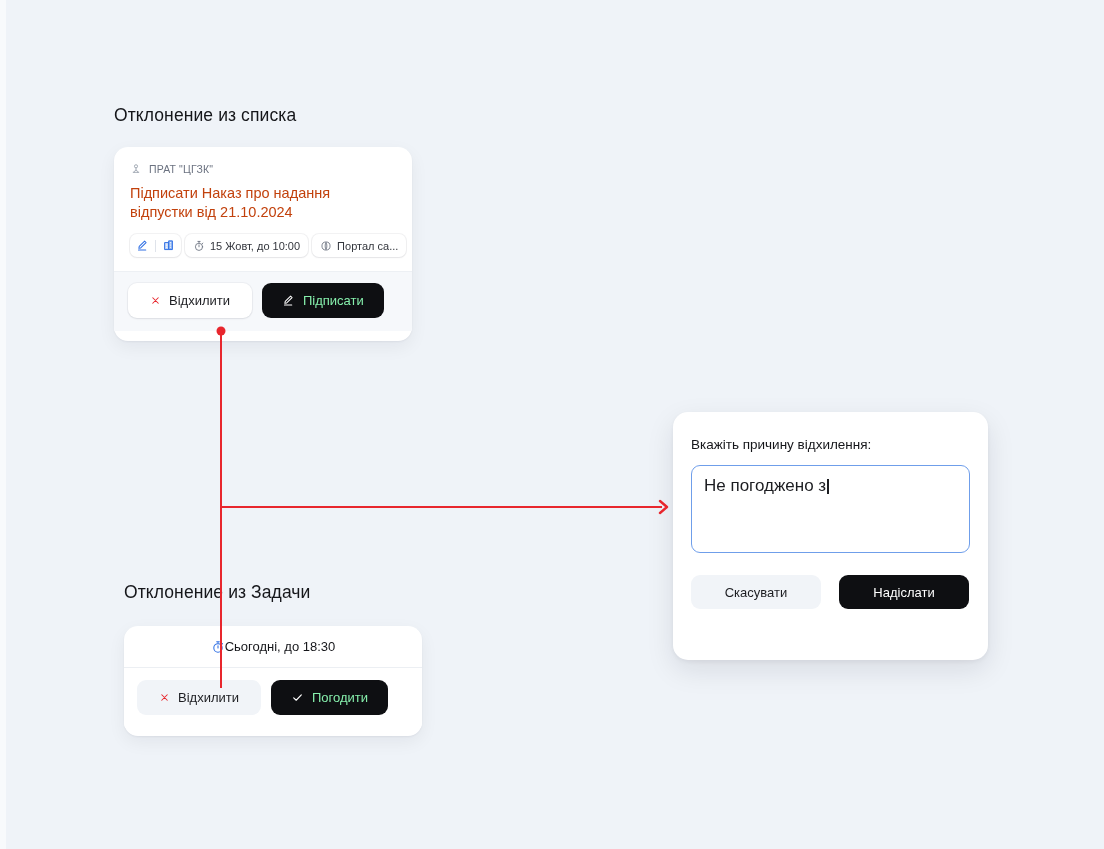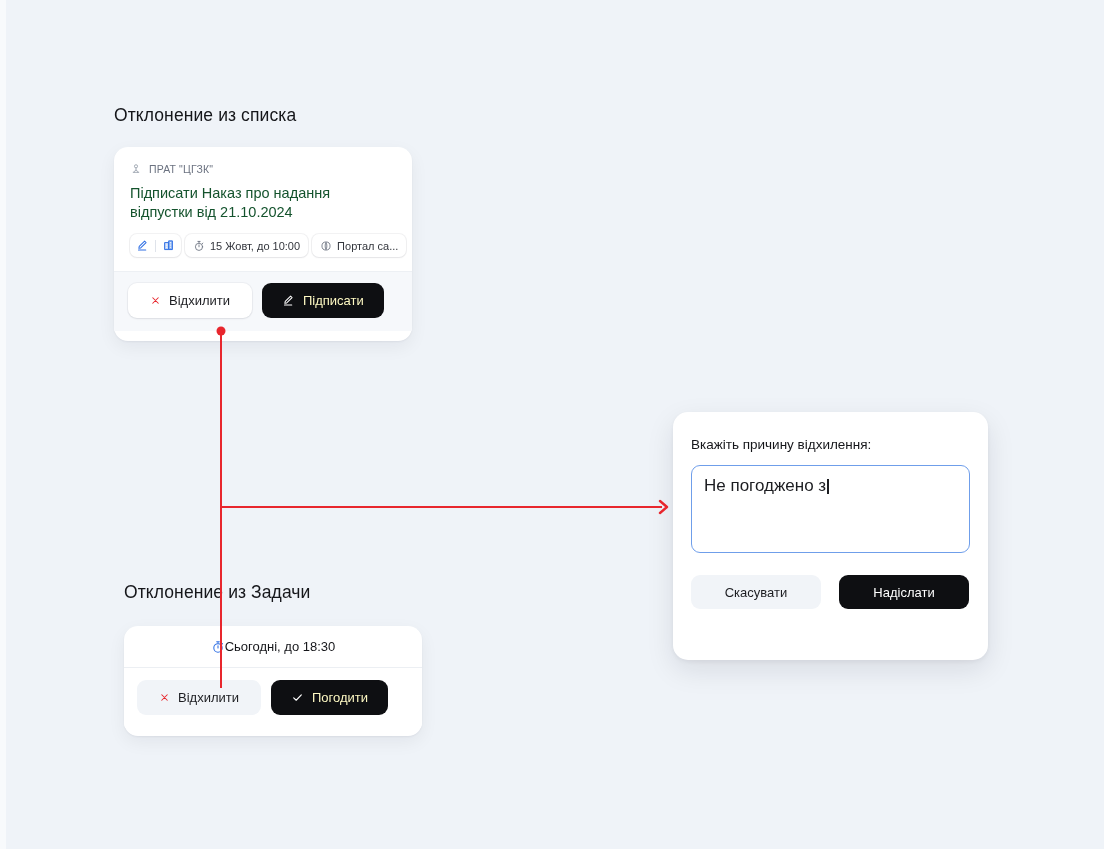--- a/index.html
+++ b/index.html
@@ -63,21 +63,21 @@
   .org-row .label {
     font-size: 10.5px;
     color: #6b7280;
     letter-spacing: .15px;
     white-space: nowrap;
   }
 
   .doc-title {
     font-size: 14.5px;
     line-height: 18.5px;
-    color: #14532d;
+    color: #c2410c;
     font-weight: 400;
     max-width: 232px;
     margin-bottom: 13px;
   }
 
   .chips {
     display: flex;
     align-items: center;
     gap: 4px;
   }
@@ -132,21 +132,21 @@
     color: #1c1d21;
     padding: 0 22px;
     box-shadow: 0 1px 2px rgba(16,24,40,.08), 0 0 0 1px rgba(16,24,40,.04);
   }
   .btn-reject.flat {
     background: #f1f4f8;
     box-shadow: none;
   }
   .btn-dark {
     background: #0e0f12;
-    color: #fef9c3;
+    color: #86efac;
     padding: 16px 20px;
   }
 
   
   #card-task {
     left: 124px; top: 626px;
     width: 298px; height: 110px;
   }
   .task-head {
     display: flex;

